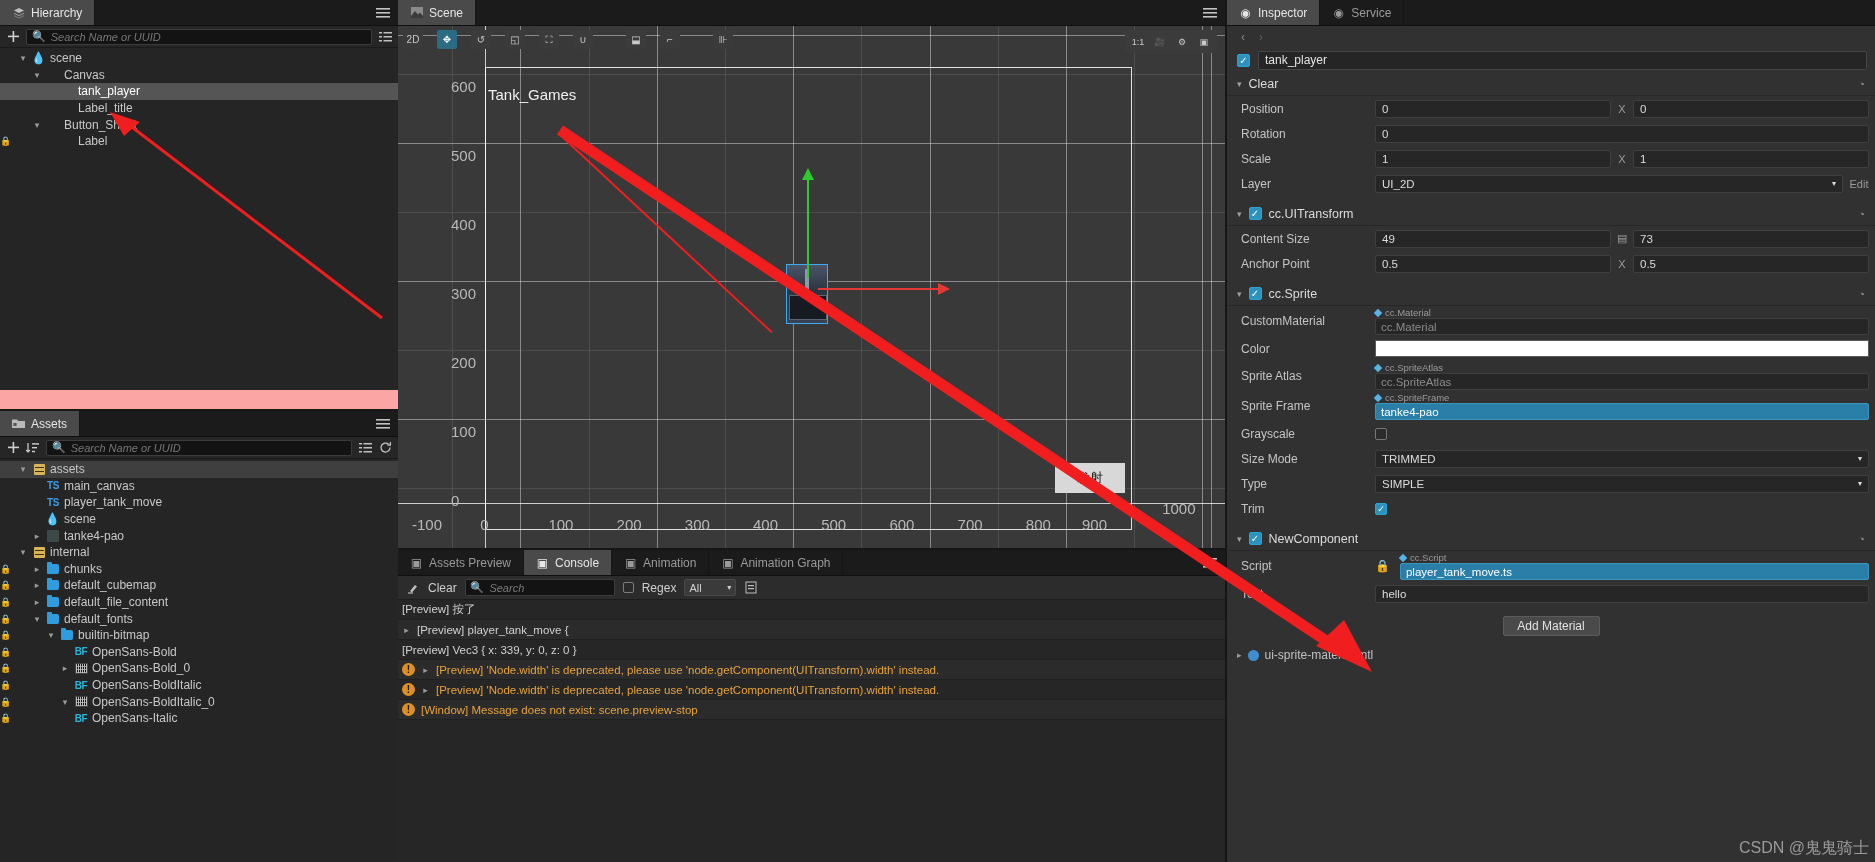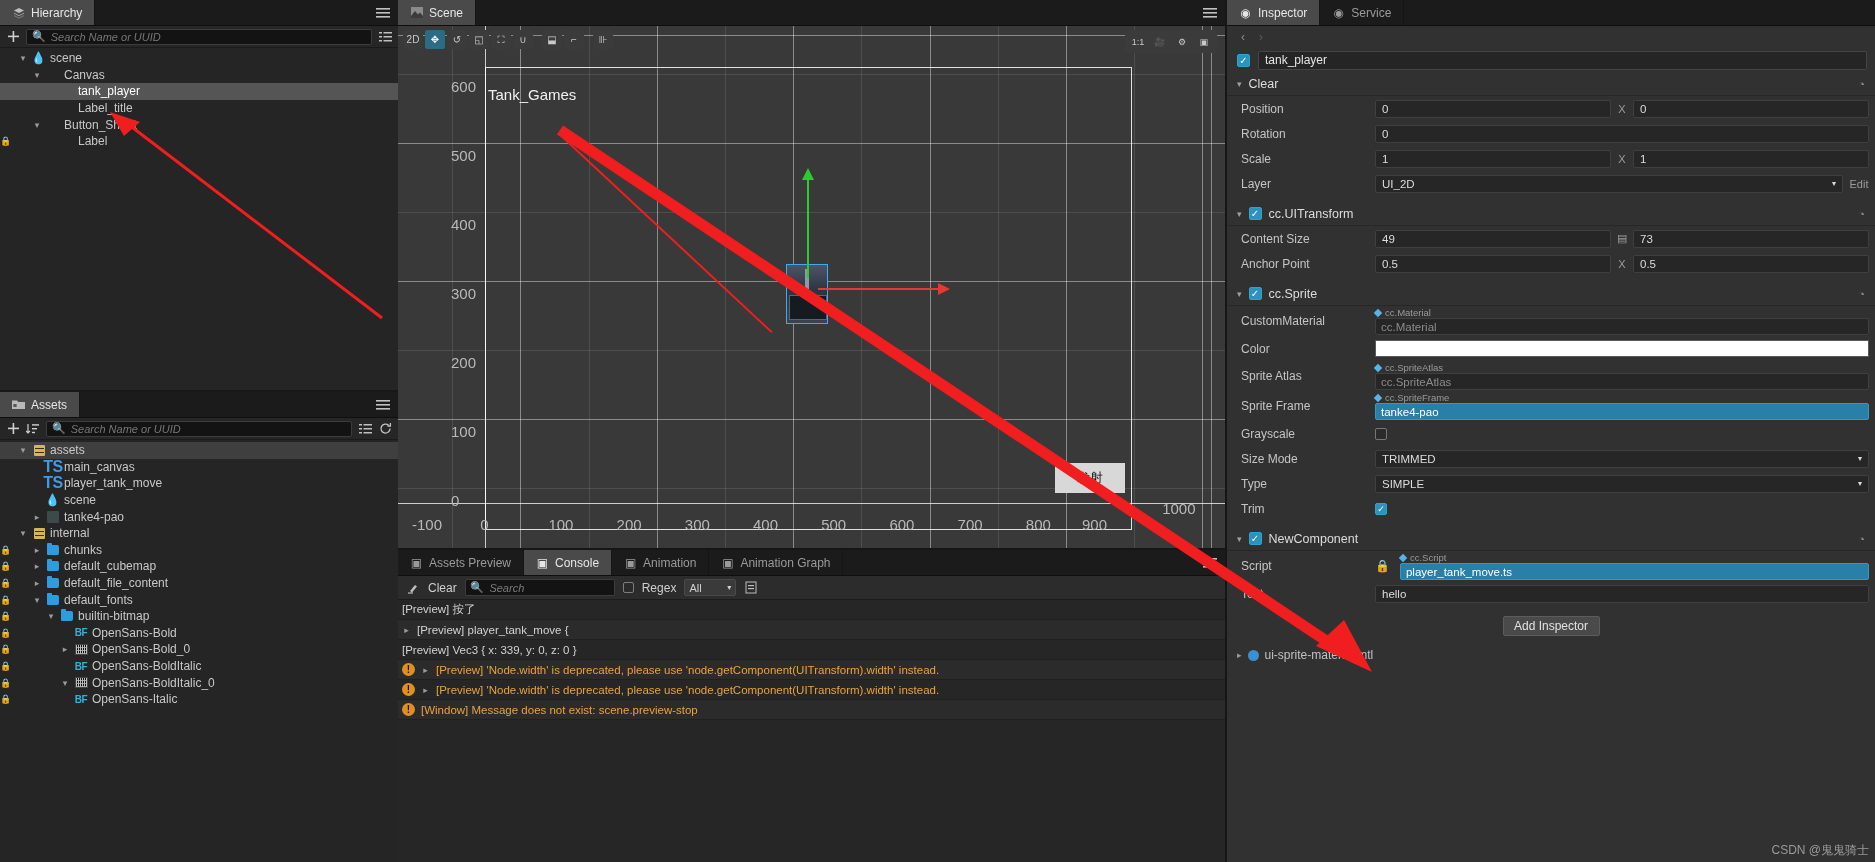--- a/index.html
+++ b/index.html
@@ -35,54 +35,54 @@
   }
   .search{
     flex:1; height:16px; background:#131313; border:1px solid #3c3c3c; border-radius:2px;
     display:flex; align-items:center; gap:5px; padding:0 5px; color:#777;
     font-style:italic; font-size:11px;
   }
   .search .qi{ font-style:normal; color:#c8c8c8; font-size:11px; }
   .iconbtn{ width:14px; height:14px; display:inline-flex; align-items:center; justify-content:center; color:#c6c6c6; }
 
   
-  .leftcol{ width:398px; height:862px; display:flex; flex-direction:column; background:#fca5a5; }
+  .leftcol{ width:398px; height:862px; display:flex; flex-direction:column; background:#fca5a5;gap:19px; }
   .hierarchy{ height:390px; display:flex; flex-direction:column; background:#252525;}
   .assets{ flex:1; display:flex; flex-direction:column; background:#252525; border-top:2px solid #181818;}
   .tree{ flex:1; overflow:hidden; padding-top:2px; }
   .node{
     height:16.6px; display:flex; align-items:center; gap:4px; font-size:12px;
     color:#c8c8c8; padding-right:6px; white-space:nowrap;
   }
   .node.sel{ background:#555555; color:#fff; }
   .node.sel2{ background:#3f3f3f; }
   .arrow{ width:10px; text-align:center; font-size:9px; color:#9b9b9b; }
   .arrow.empty{ visibility:hidden; }
   .lock{ width:10px; font-size:9px; color:#6d6d6d; text-align:center;}
   .ic{ width:14px; display:inline-flex; align-items:center; justify-content:center; }
   .flame{ color:#e2962c; font-size:12px; }
-  .ts{ color:#3f9ae8; font-weight:bold; font-size:16px; letter-spacing:-.4px;}
+  .ts{ color:#3f9ae8; font-weight:bold; font-size:10px; letter-spacing:-.4px;}
   .bf{ color:#2bb5d6; font-weight:bold; font-size:10px; letter-spacing:-.4px;}
   .db{ width:11px;height:11px; border-radius:1px; background:#d7b45a;
        background-image:linear-gradient(#d7b45a 0 100%); position:relative;}
   .db:before,.db:after{ content:""; position:absolute; left:1px; right:1px; height:1px; background:#3a3000;}
   .db:before{ top:3px;} .db:after{ top:7px;}
   .fold{ width:12px;height:10px;border-radius:1px 2px 2px 1px; background:#2f9ce0; position:relative;}
   .fold:before{content:""; position:absolute; left:0; top:-2px; width:5px; height:3px; background:#2f9ce0; border-radius:1px 1px 0 0;}
   .tnk{ width:12px;height:12px;background:#3c4a4a; border-radius:1px;}
   .bmp{ width:13px;height:11px;background:#101010; border:1px solid #444; position:relative; overflow:hidden;}
   .bmp:after{content:""; position:absolute; inset:0; background:
     repeating-linear-gradient(90deg,#bdbdbd 0 1px,transparent 1px 2px),
     repeating-linear-gradient(0deg,#9a9a9a 0 1px,transparent 1px 3px);}
 
   
   .center{ width:827px; display:flex; flex-direction:column; background:#1b1b1b;}
   .scenepane{ height:548px; display:flex; flex-direction:column; position:relative;}
   .scenetools{
-    position:absolute; left:5px; top:30px; display:flex; gap:2px; z-index:6; align-items:center;
+    position:absolute; left:5px; top:30px; display:flex; gap:14px; z-index:6; align-items:center;
   }
   .stbtn{
     width:20px;height:19px; background:#3b3b3b; border-radius:2px;
     display:flex; align-items:center; justify-content:center;
     color:#c9c9c9; font-size:10px;
   }
   .stbtn.on{ background:#2b6b84; color:#fff; }
   .stsep{ width:5px; }
   .scenetools-r{
     position:absolute; right:8px; top:30px; display:flex; gap:2px; z-index:6;
@@ -166,21 +166,21 @@
     display:flex; align-items:center; padding:0 5px; color:#8b8b8b; font-size:11.5px;}
   .assetval.filled{ background:#2a7fa8; color:#ffffff; border-color:#3a95c0;}
   .colorswatch{ flex:1; height:17px; background:#ffffff; border:1px solid #5a5a5a;}
   .smallchk{ width:12px;height:12px;border:1px solid #767676;background:#2b2b2b;border-radius:2px;}
   .smallchk.on{ background:#2b93bd; border-color:#2fa3d0; color:#fff; display:inline-flex; align-items:center; justify-content:center; font-size:9px;}
   .addcomp{ margin:10px auto 0 auto; width:97px; height:20px; background:#4a4a4a; border:1px solid #5c5c5c;
     border-radius:2px; display:flex; align-items:center; justify-content:center; color:#e2e2e2; font-size:12px;}
   .matrow{ height:22px; display:flex; align-items:center; gap:6px; padding:0 10px; color:#c0c0c0; font-size:12px; margin-top:8px;}
   .bluedot{ width:11px;height:11px;border-radius:50%;background:#3f8fd0;}
 
-  .watermark{ position:absolute; right:6px; bottom:3px; color:#9a9a9a; font-size:12px; z-index:30;}
+  .watermark{ position:absolute; right:6px; bottom:3px; color:#9a9a9a; font-size:16px; z-index:30;}
   .bigarrow{ position:absolute; left:0; top:0; width:1875px; height:862px; pointer-events:none; z-index:25;}
 </style>
 </head>
 <body>
 
 <div class="app">
 
   <div class="leftcol">
 
     <div class="hierarchy">
@@ -821,21 +821,21 @@
         <div class="assetval filled">player_tank_move.ts</div>
       </div>
     </div>
     <div class="prow">
       <span class="plabel">Text</span>
       <div class="pfield">
           <span>hello</span>
         </div>
     </div>
 
-    <div class="addcomp">Add Inspector</div>
+    <div class="addcomp">Add Material</div>
 
     <div class="matrow">
       <span style="color:#9a9a9a;font-size:9px;">▸</span>
       <span class="bluedot"></span>
       <span>ui-sprite-material.mtl</span>
     </div>
   </div>
 </div>
 
 <svg class="bigarrow" viewBox="0 0 1875 862">

